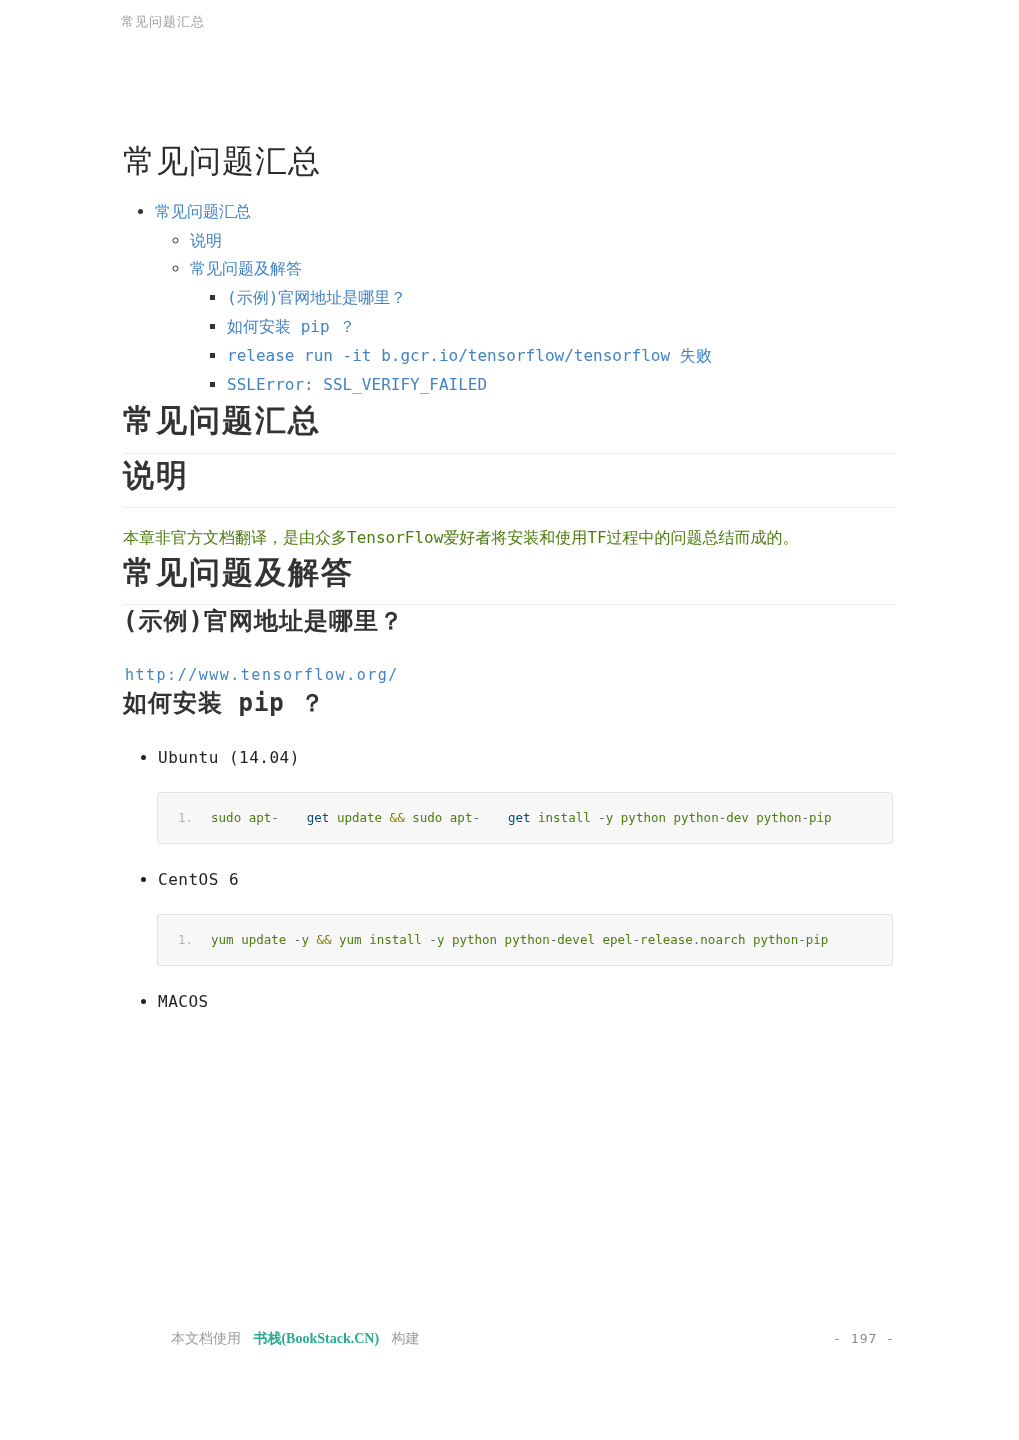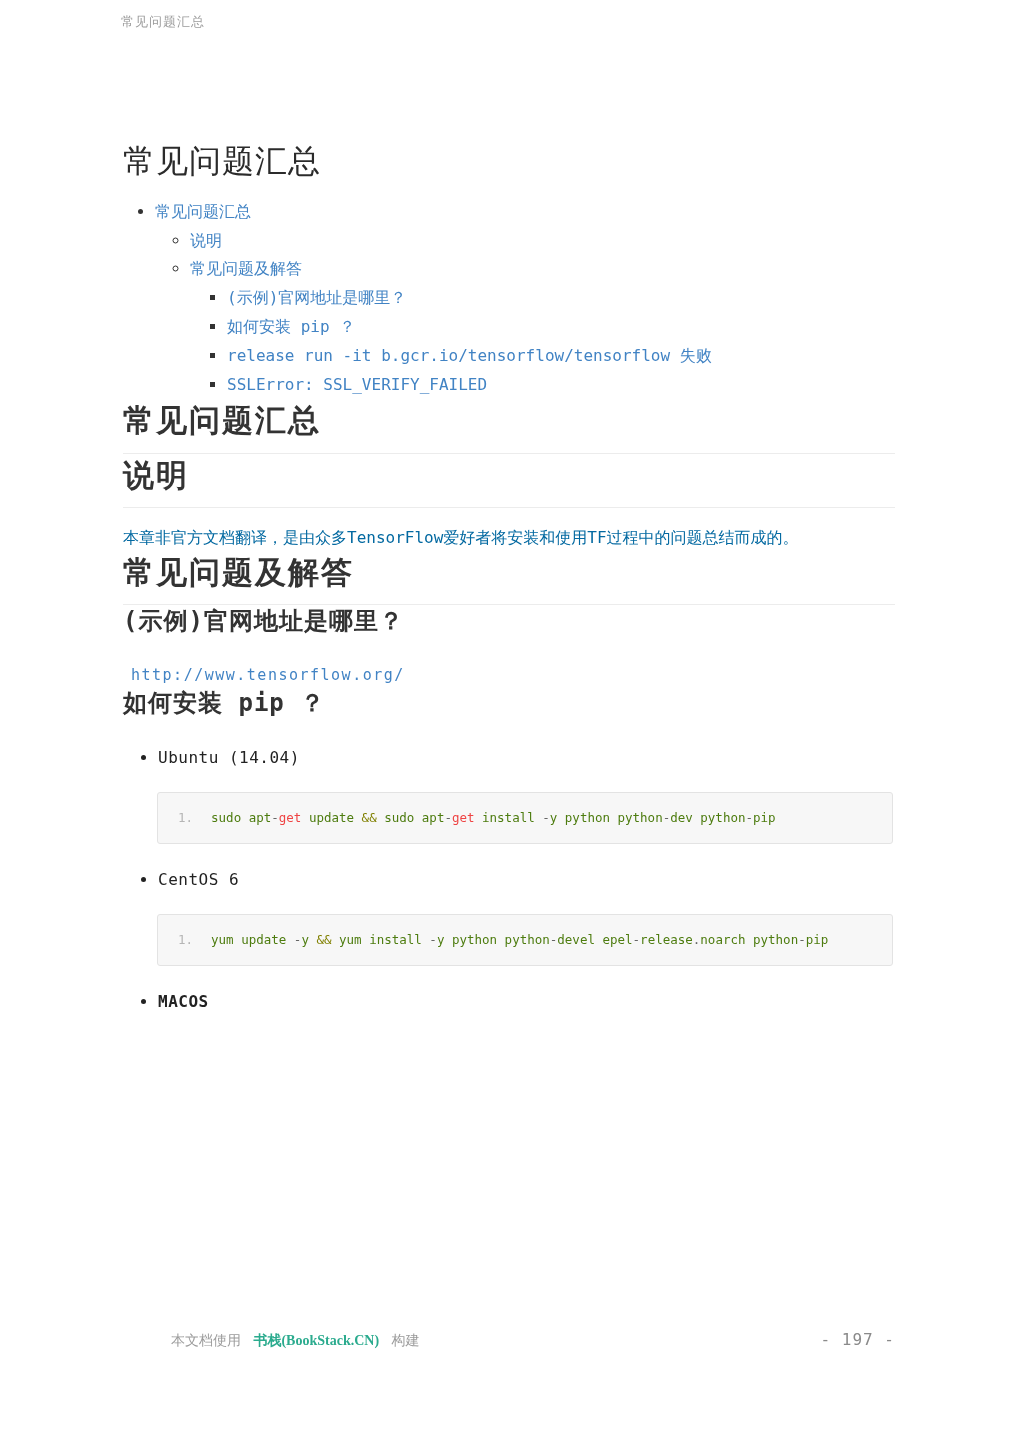--- a/index.html
+++ b/index.html
@@ -47,58 +47,58 @@
 
   h3.h2{
     margin:0;font-size:24px;font-weight:bold;color:#333;
     line-height:1.4;letter-spacing:1px;
     font-family:"DejaVu Sans Mono","DejaVu Sans","Liberation Sans",sans-serif;
   }
   .h2-q1{margin-top:30px;}
   .h2-q2{margin-top:38px;}
 
   p.body-text{
-    margin:17px 0 0 0;font-size:16px;line-height:1.6;color:#0369a1;
+    margin:17px 0 0 0;font-size:16px;line-height:1.6;color:#4d7c0f;
   }
-  p.link-line{margin:24px 0 0 8px;font-size:15px;line-height:1.6;letter-spacing:1.5px;}
+  p.link-line{margin:24px 0 0 2px;font-size:15px;line-height:1.6;letter-spacing:1.5px;}
 
   
   ul.entries{margin:26px 0 0 0;padding-left:35px;list-style-type:disc;}
   ul.entries>li{font-size:16px;line-height:24px;color:#222;margin-bottom:24px;}
-  ul.entries>li:last-child{margin-bottom:0;font-weight:bold;}
+  ul.entries>li:last-child{margin-bottom:0;}
   .entry-label{letter-spacing:0.5px;}
 
   .codeblock{
     margin:22px 2px 0 -1px;
     background:#f7f7f7;
     border:1px solid #e3e3e3;
     border-radius:3px;
     padding:15px 20px;
     font-size:12.5px;line-height:20px;
     white-space:pre;
     color:#333;
   }
   .lineno{color:#b5b5b5;margin-right:18px;}
   .tok-plain{color:#4d7c0f;}
-  .tok-kw{color:#ef4444;}
+  .tok-kw{color:#0c4a6e;margin-left:28px;}
   .tok-amp{color:#808000;}
   .tok-op{color:#666666;}
 
   
   .footer{
     position:absolute;top:1330px;left:123px;right:124px;
     display:flex;justify-content:space-between;align-items:baseline;
     font-size:14px;color:#9b9b9b;margin-left:48px;
   }
   .footer .brand{
     color:#2bab8e;font-weight:bold;
     font-family:"Liberation Serif","DejaVu Serif",serif;
     margin:0 4px;
   }
-  .page-number{color:#8a8a8a;font-size:16px;letter-spacing:1px;}
+  .page-number{color:#8a8a8a;font-size:13px;letter-spacing:1px;}
 </style>
 </head>
 <body>
 
 <div class="running-header">常见问题汇总</div>
 
 <div class="content">
 
   <h1 class="doc-title">常见问题汇总</h1>
 

